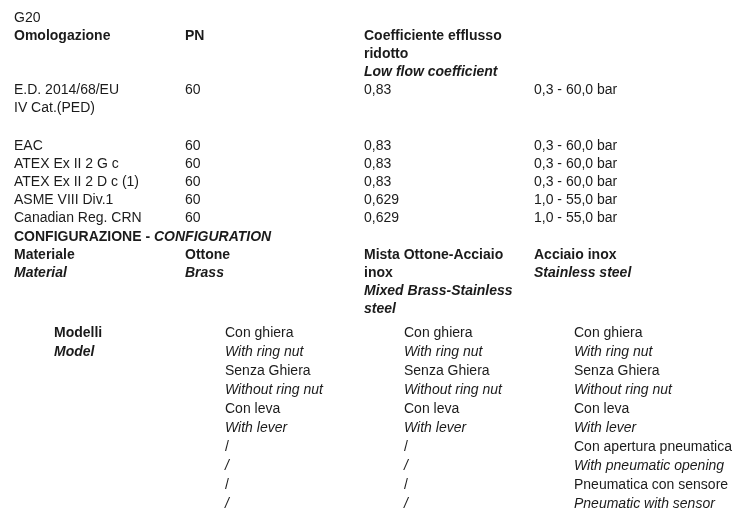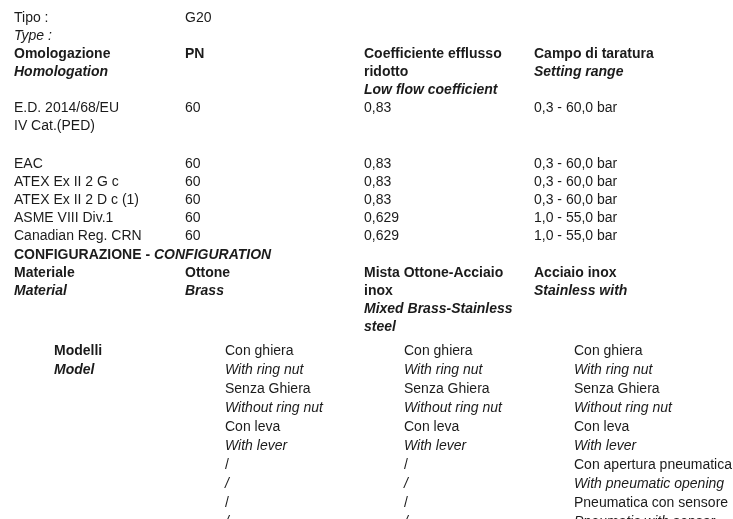--- a/index.html
+++ b/index.html
@@ -27,44 +27,35 @@
   .st-italic     { font-style: italic; font-weight: normal; }
   .st-bold       { font-style: normal; font-weight: bold; }
   .st-bolditalic { font-style: italic; font-weight: bold; }
 </style>
 </head>
 <body style="color: rgb(27, 27, 27); background: rgb(255, 255, 255);">
 
 <div class="doc">
     <div class="row">
       <div class="cell">
-        <div class="line"><span class="st-regular">Tipo :</span></div>
-        <div class="line"><span class="st-italic">Type :</span></div>
-      </div>
-      <div class="cell">
         <div class="line"><span class="st-regular">G20</span></div>
       </div>
       <div class="cell"></div>
     </div>
     <div class="row">
       <div class="cell">
         <div class="line"><span class="st-bold">Omologazione</span></div>
-        <div class="line"><span class="st-bolditalic">Homologation</span></div>
       </div>
       <div class="cell">
         <div class="line"><span class="st-bold">PN</span></div>
       </div>
       <div class="cell">
         <div class="line"><span class="st-bold">Coefficiente efflusso</span></div>
         <div class="line"><span class="st-bold">ridotto</span></div>
         <div class="line"><span class="st-bolditalic">Low flow coefficient</span></div>
-      </div>
-      <div class="cell">
-        <div class="line"><span class="st-bold">Campo di taratura</span></div>
-        <div class="line"><span class="st-bolditalic">Setting range</span></div>
       </div>
     </div>
     <div class="row">
       <div class="cell">
         <div class="line"><span class="st-regular">E.D. 2014/68/EU</span></div>
         <div class="line"><span class="st-regular">IV Cat.(PED)</span></div>
       </div>
       <div class="cell">
         <div class="line"><span class="st-regular">60</span></div>
       </div>
@@ -160,21 +151,21 @@
         <div class="line"><span class="st-bolditalic">Brass</span></div>
       </div>
       <div class="cell">
         <div class="line"><span class="st-bold">Mista Ottone-Acciaio</span></div>
         <div class="line"><span class="st-bold">inox</span></div>
         <div class="line"><span class="st-bolditalic">Mixed Brass-Stainless</span></div>
         <div class="line"><span class="st-bolditalic">steel</span></div>
       </div>
       <div class="cell">
         <div class="line"><span class="st-bold">Acciaio inox</span></div>
-        <div class="line"><span class="st-bolditalic">Stainless with</span></div>
+        <div class="line"><span class="st-bolditalic">Stainless steel</span></div>
       </div>
     </div>
     <div class="row">
       <div class="cell">
         <div class="line"><span class="st-bold">Modelli</span></div>
         <div class="line"><span class="st-bolditalic">Model</span></div>
       </div>
       <div class="cell">
         <div class="line"><span class="st-regular">Con ghiera</span></div>
         <div class="line"><span class="st-italic">With ring nut</span></div>

